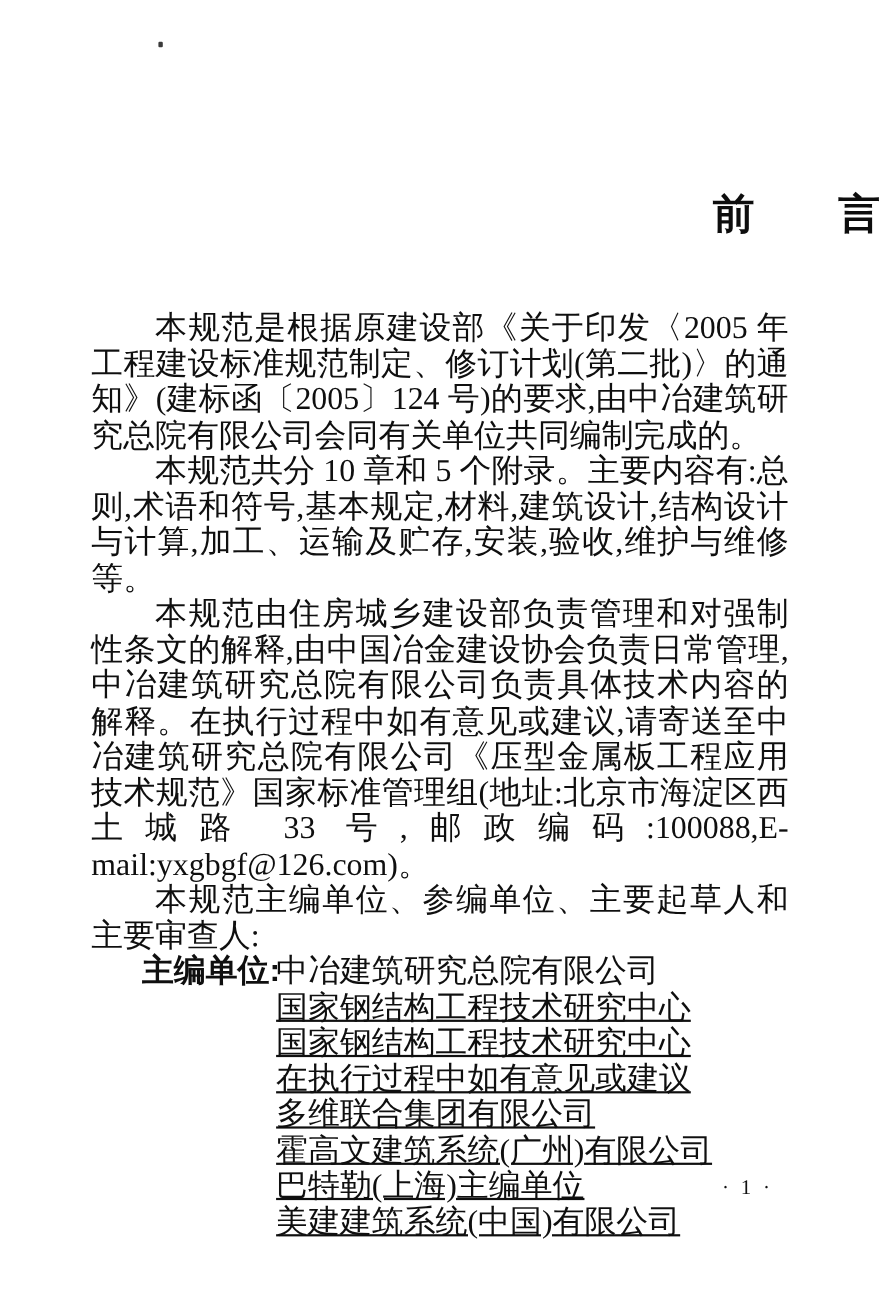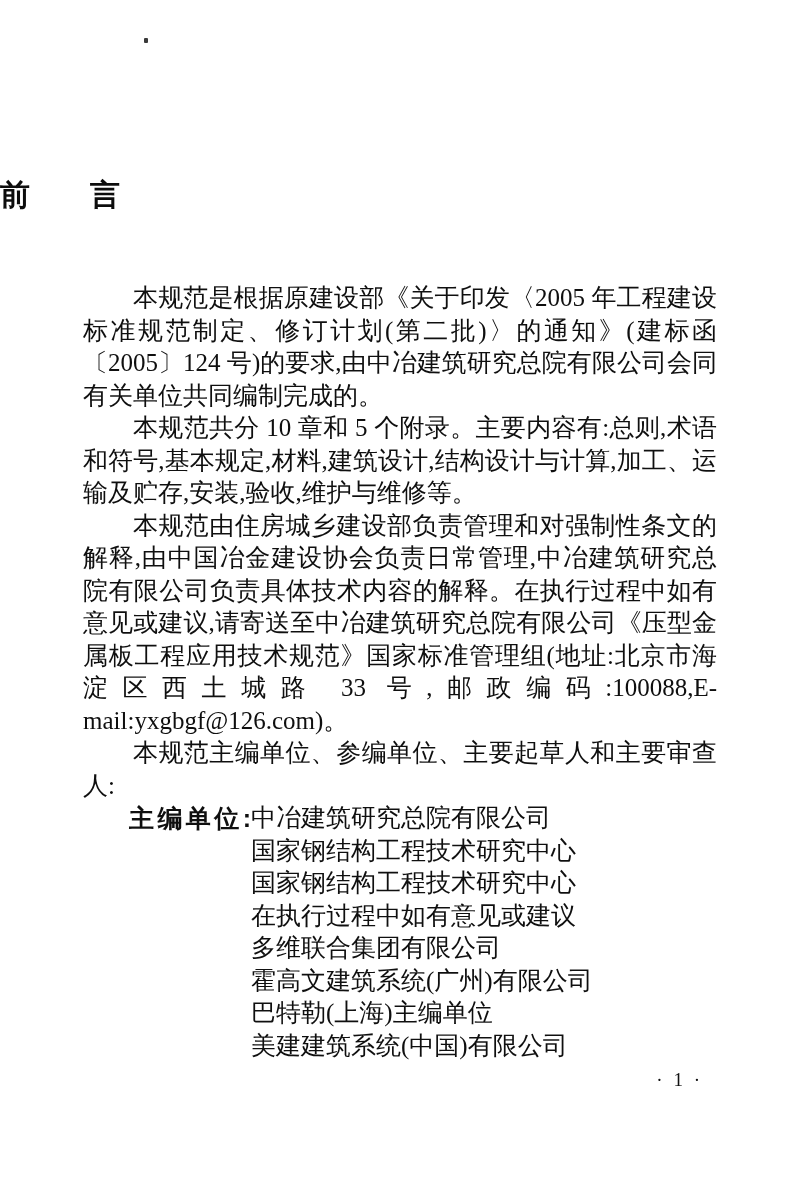--- a/index.html
+++ b/index.html
@@ -22,47 +22,48 @@
     top: 38px;
     width: 4px;
     height: 5px;
     background: #3a3a3a;
     border-radius: 1px;
   }
   .doc-title {
     margin: 0;
     padding-top: 179px;
     font-family: "Liberation Sans", "DejaVu Sans", sans-serif;
-    font-size: 30px;
+    font-size: 38px;
     line-height: 32px;
     font-weight: bold;
-    text-align: left;
+    text-align: right;
     color: #0d0d0d;
   }
   .content {
     width: 634px;
     margin: 0 auto;
   }
   .body-text {
     margin-top: 71px;
-    font-size: 25px;
+    font-size: 29px;
     line-height: 32.5px;
     text-align: justify;
   }
   .para {
     margin: 0;
     text-indent: 2em;
   }
   .editor-row {
     padding-left: 46px;
     display: flex;
     align-items: flex-end;
   }
   .editor-row.cont {
     padding-left: 168px;
+    text-decoration: underline;
   }
   .editor-label {
     display: inline-block;
     width: 122px;
     flex: 0 0 122px;
     font-family: "Liberation Sans", "DejaVu Sans", sans-serif;
     font-weight: bold;
     text-align: justify;
     text-align-last: justify;
     white-space: nowrap;

